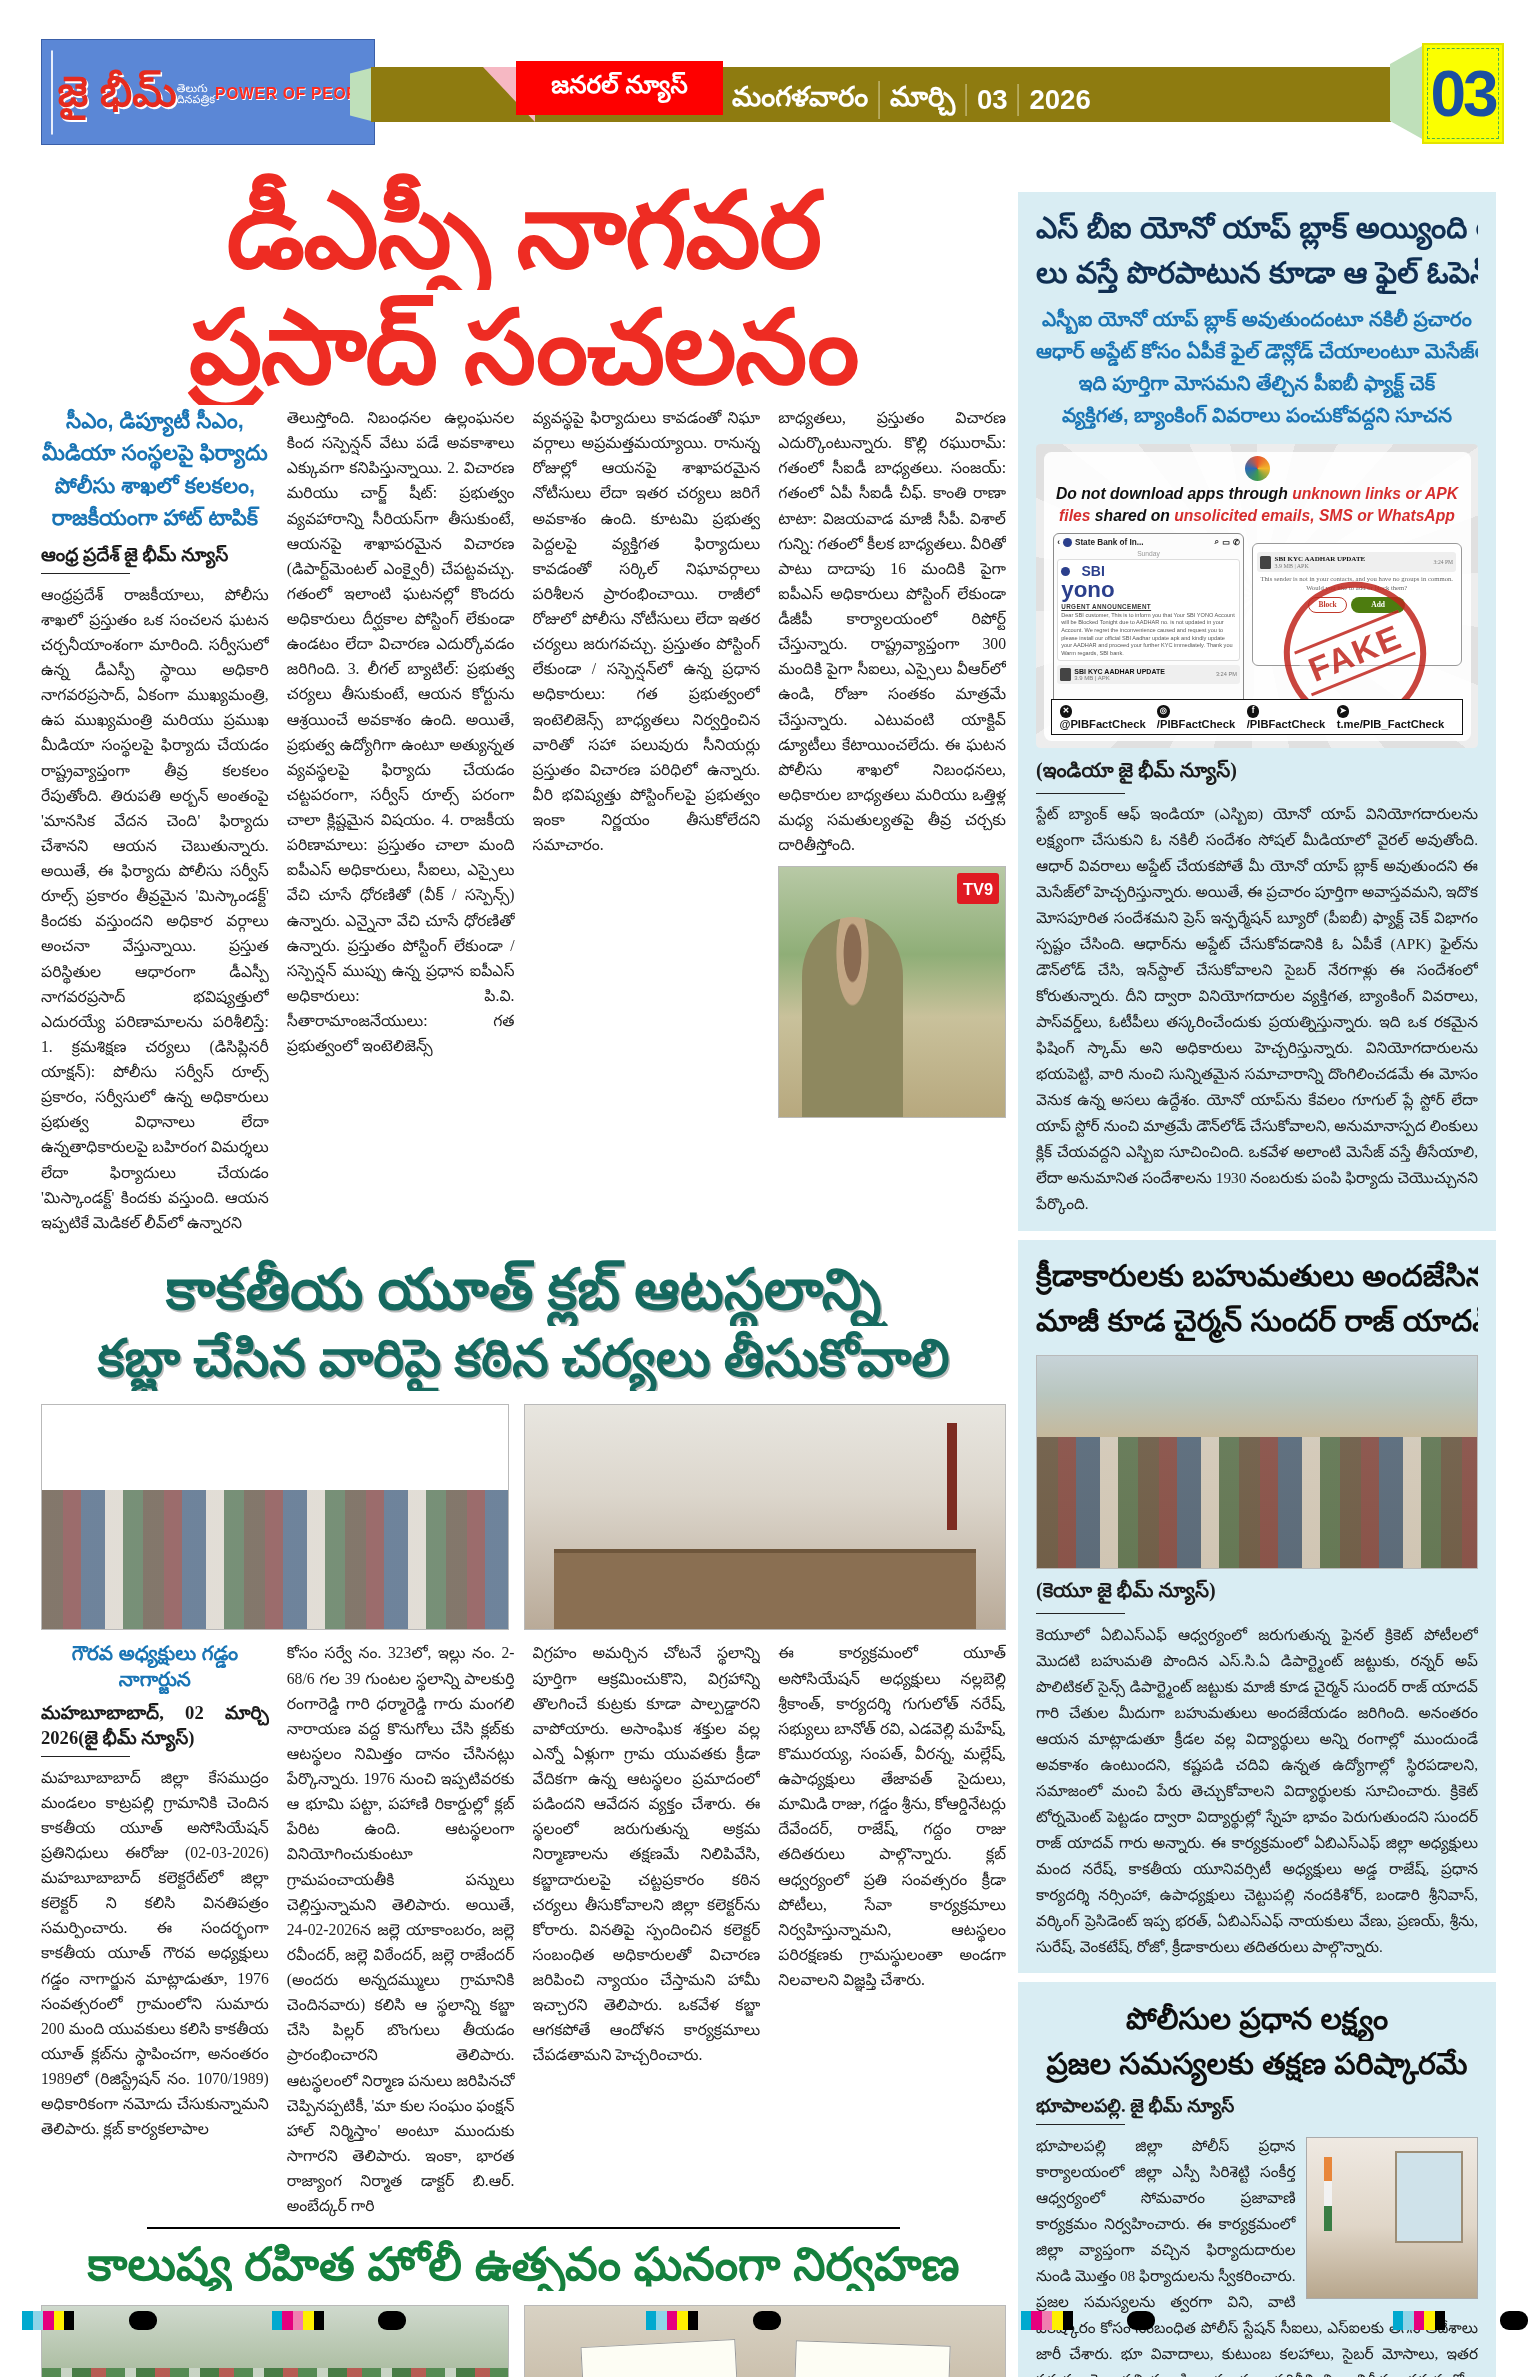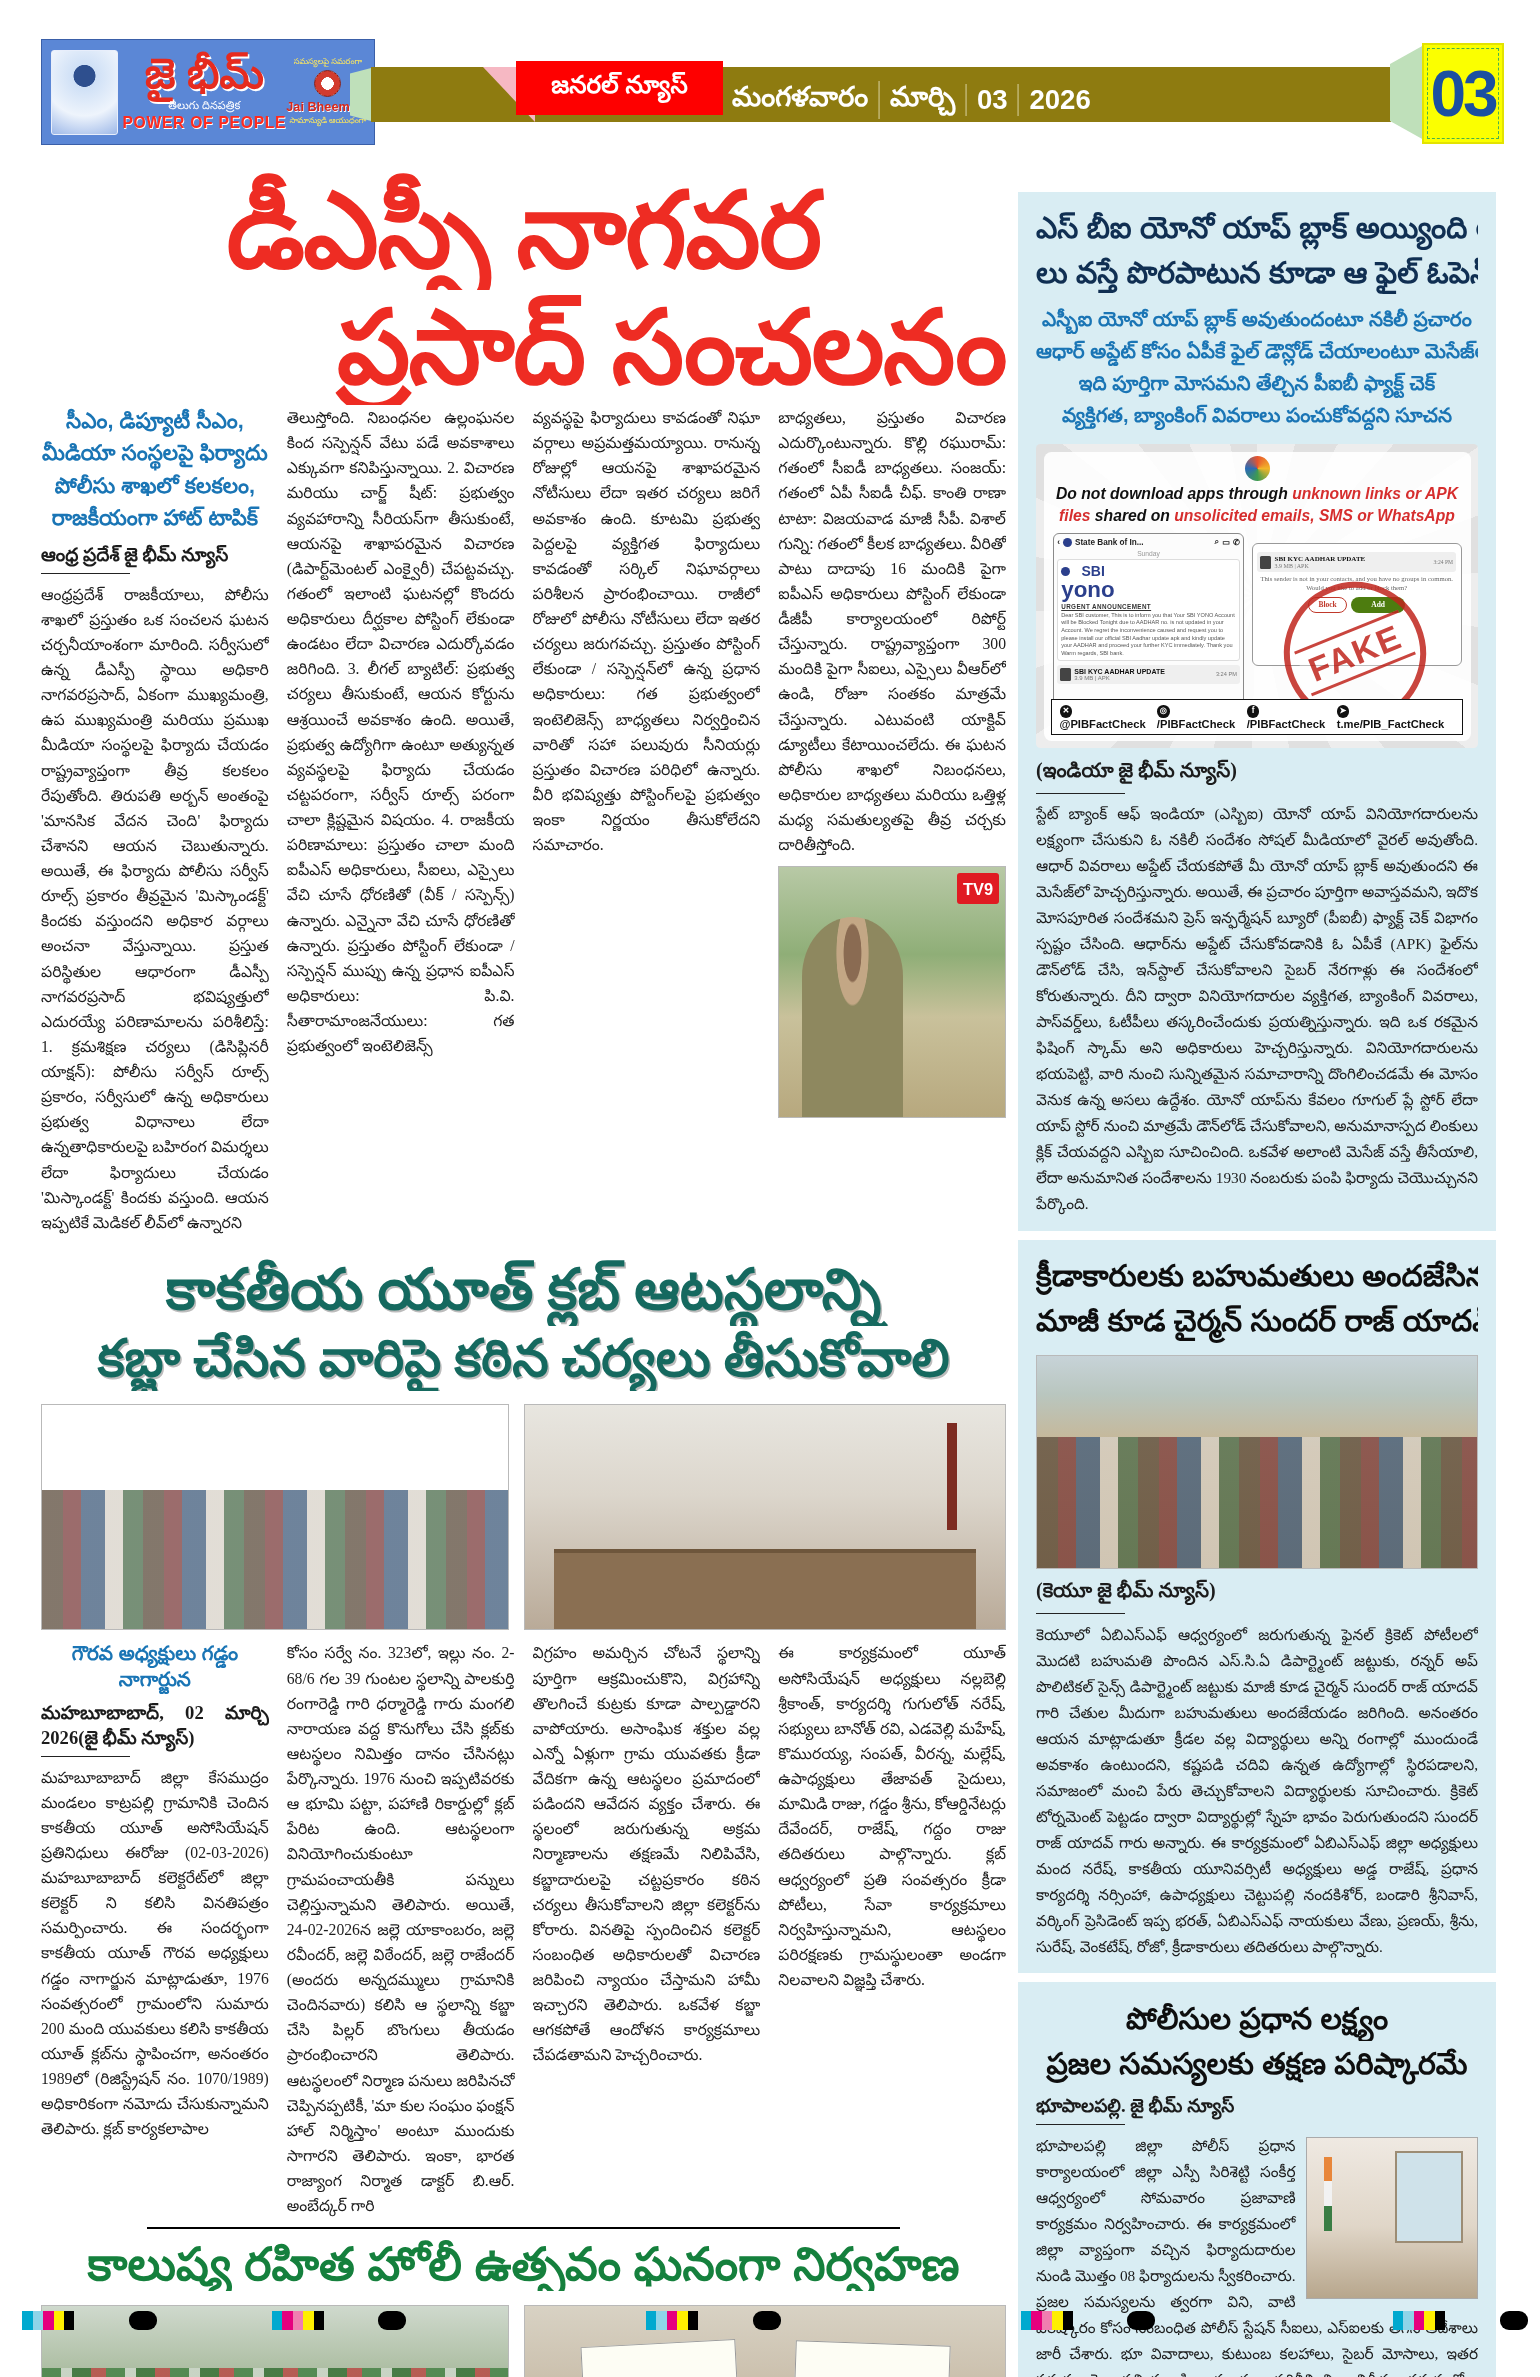--- a/index.html
+++ b/index.html
@@ -5,21 +5,21 @@
   html,body{margin:0;padding:0;background:#fff;}
   .page{position:relative;width:1541px;height:2377px;overflow:hidden;background:#ffffff;
         font-family:"Liberation Serif", serif;color:#1c1c1c;}
   
   .header{position:relative;height:171px;}
   .logo-box{position:absolute;left:41px;top:39px;width:332px;height:104px;background:#5b87d6;
             border:0.7px solid #3a5fa8;display:flex;align-items:stretch;overflow:hidden;}
   .portrait{width:75px;height:83px;margin:9.7px 4.5px 9.7px 9px;border-radius:3px;
             background:radial-gradient(circle at 50% 30%, #2e4f8e 16%, #cfe0f6 17%, #eef4fc 60%, #9db8e8 100%);
             border:1.5px solid #e8eefb;}
-  .logo-mid{flex:1;display:flex;flex-direction:column;align-items:center;justify-content:center;line-height:1;}
+  .logo-mid{flex:1;display:flex;flex-direction:row;align-items:center;justify-content:center;line-height:1;}
   .paper-name{font-family:"Liberation Sans",sans-serif;font-weight:800;font-size:42px;color:#e62b1f;
               text-shadow:1.5px 1.5px 0 #fff;white-space:nowrap;}
   .paper-sub{color:#fff;font-size:11.2px;margin-top:4.5px;}
   .paper-power{font-family:"Liberation Sans",sans-serif;font-weight:800;font-size:15.7px;color:#ff2a1e;
                text-shadow:0.7px 0.7px 0 #fff;margin-top:3.7px;letter-spacing:0.7px;white-space:nowrap;}
   .logo-right{width:88px;display:flex;flex-direction:column;align-items:center;justify-content:center;
               gap:2.2px;padding-right:4.5px;}
   .tag-small{color:#ffe95c;font-size:8.2px;white-space:nowrap;}
   .tv-emblem{width:25px;height:25px;border-radius:50%;background:radial-gradient(circle,#fff 35%,#d23b2e 36%,#d23b2e 70%,#fff 71%);border:1.5px solid #8c1f16;}
   .tv-name{font-family:"Liberation Sans",sans-serif;font-weight:800;color:#d8281c;font-size:12.7px;
@@ -55,21 +55,21 @@
   .dateline{font-weight:700;font-size:18.6px;line-height:1.35;margin-top:7.5px;}
   .u-rule{width:89px;border-bottom:1.5px solid #222;margin:6px 0 7.5px 0;}
   .cap-blue{color:#1a75b5;font-weight:700;font-size:20px;text-align:center;
             font-family:"Liberation Sans",sans-serif;line-height:1.3;}
   .photo{position:relative;border:0.7px solid #b9b9b9;overflow:hidden;}
   
   .art-dsp{min-height:764px;overflow:hidden;}
   .dsp-h{color:#ee2c23;text-align:center;font-family:"Liberation Sans",sans-serif;font-weight:800;
          white-space:nowrap;overflow:hidden;line-height:1.12;letter-spacing:-1.5px;}
   .dsp-h1{font-size:106px;}
-  .dsp-h2{font-size:103px;text-align:right;}
+  .dsp-h2{font-size:103px;}
   .dsp-subhead{color:#1a75b5;font-weight:700;font-size:21.6px;text-align:center;line-height:1.5;
                font-family:"Liberation Sans",sans-serif;margin-bottom:4.5px;}
   .photo-dsp{height:250px;margin-top:9px;
      background:linear-gradient(180deg,#b8c9a6 0%,#8fae77 35%,#c9c19b 60%,#b7a87e 100%);}
   .photo-dsp .officer{position:absolute;left:10%;bottom:0;width:45%;height:80%;
      background:radial-gradient(ellipse at 50% 18%, #8a6b52 12%, #c3a785 13% 22%, #8e885f 23% 100%);
      border-radius:50% 50% 0 0/30% 30% 0 0;}
   .tv9{position:absolute;right:6px;top:6px;background:#e01b22;color:#fff;font-family:"Liberation Sans",sans-serif;
        font-weight:800;font-size:16.4px;padding:2.2px 6px;border-radius:3px;}
   

